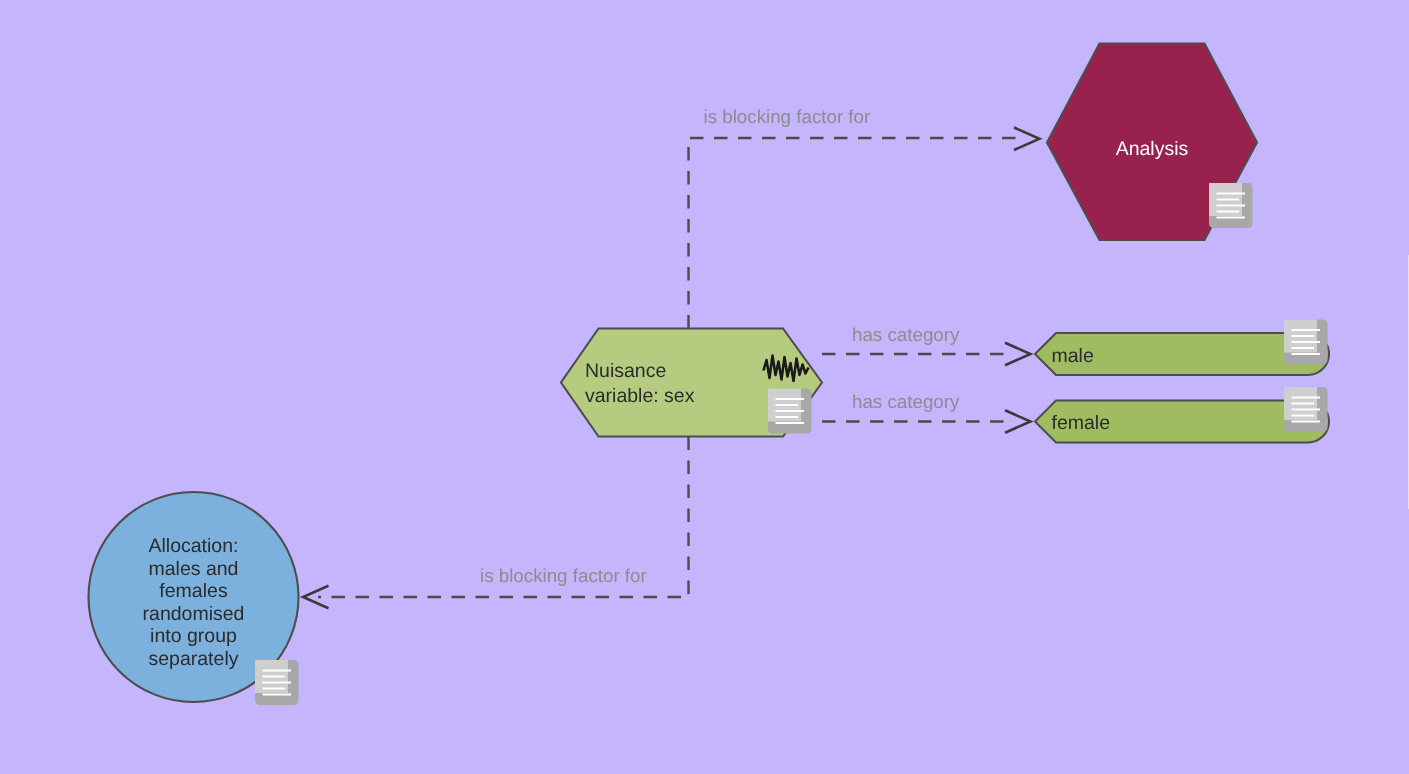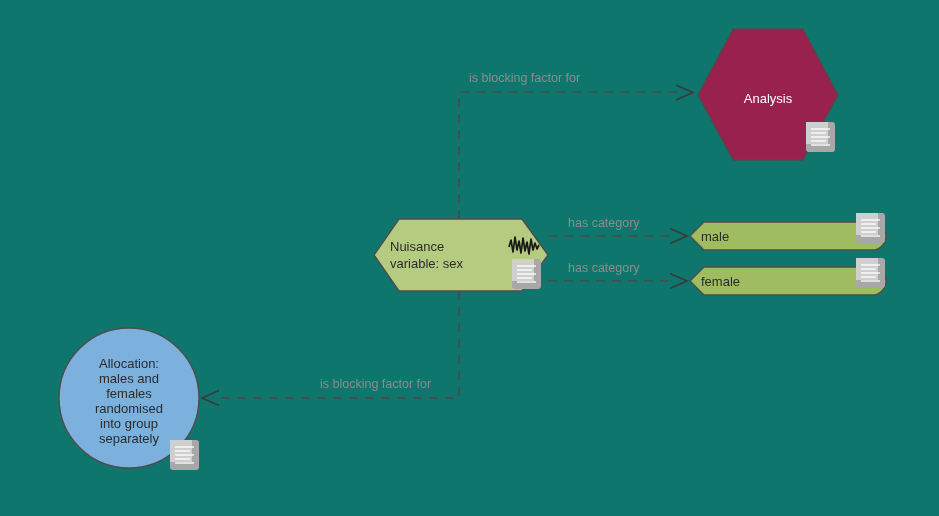--- a/index.html
+++ b/index.html
@@ -10,21 +10,21 @@
   body {
     width: 939px;
     height: 516px;
     font-family: "Liberation Sans", sans-serif;
     overflow: hidden;
   }
   #canvas {
     position: relative;
     width: 939px;
     height: 516px;
-    background: #0f766e;
+    background: #c4b5fd;
   }
   svg.diagram {
     position: absolute;
     top: 0;
     left: 0;
     width: 939px;
     height: 516px;
   }
   .node-label {
     font-family: "Liberation Sans", sans-serif;

